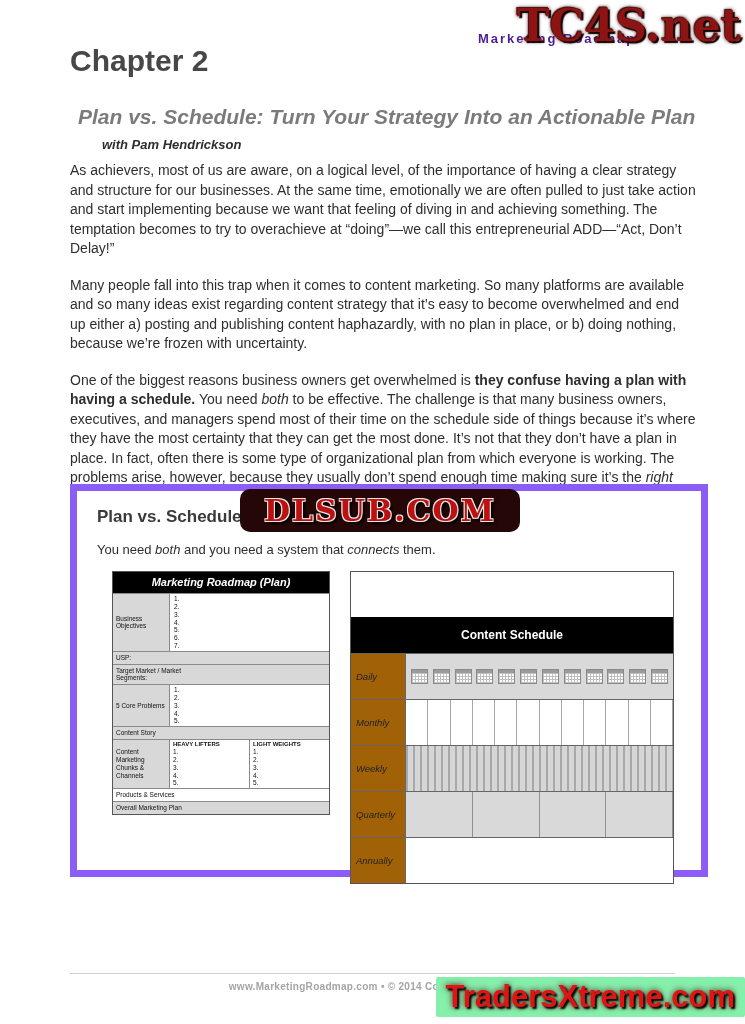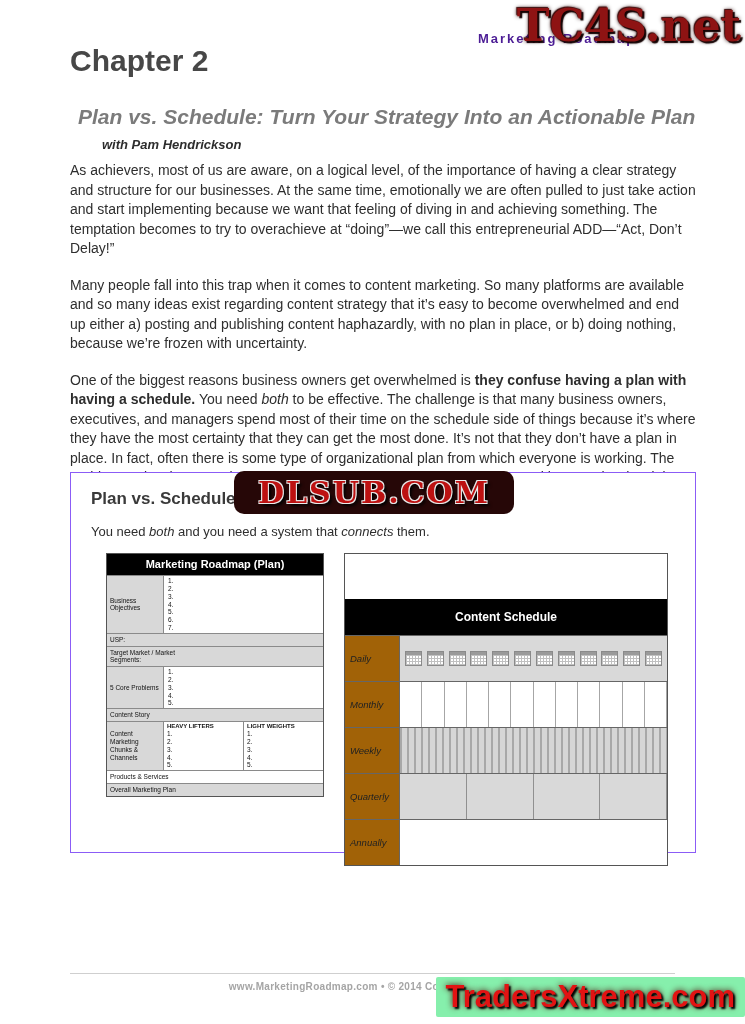--- a/index.html
+++ b/index.html
@@ -17,32 +17,32 @@
   .chapter{position:absolute;left:70px;top:44px;margin:0;font-size:30px;font-weight:bold;color:#474747;}
   .subtitle{position:absolute;left:70px;top:97px;margin:8px;font-size:21px;font-weight:bold;
             font-style:italic;color:#7b7b7b;width:632px;line-height:1.15;}
   .byline{position:absolute;left:70px;top:137px;font-size:13px;font-weight:bold;font-style:italic;color:#2d2d2d;margin-left:32px;}
 
   
   .paras{position:absolute;left:70px;top:161px;width:627px;}
   .paras p{margin:0 0 17px;font-size:14px;line-height:19.5px;color:#2e2e2e;}
 
   
-  .figure{position:absolute;left:70px;top:472px;width:624px;height:379px;border:1px solid #8b5cf6;background:#fff;}
+  .figure{position:absolute;left:70px;top:484px;width:624px;height:379px;border:7px solid #8b5cf6;background:#fff;}
   .fig-title{position:absolute;left:20px;top:16px;font-size:17px;font-weight:bold;color:#3a3a3a;z-index:1;}
   .wm-mid{position:absolute;left:163px;top:-2px;padding:4px 24px;background:#260707;border-radius:10px;
           font-family:"DejaVu Serif",serif;font-size:30px;font-weight:bold;letter-spacing:2px;color:#bd1111;
           z-index:3;white-space:nowrap;
           text-shadow:-1px -1px 0 #e9e9e9,1px -1px 0 #e9e9e9,-1px 1px 0 #e9e9e9,1px 1px 0 #e9e9e9,3px 3px 3px #000;}
   .fig-sub{position:absolute;left:20px;top:51px;font-size:13px;color:#2e2e2e;}
 
   
   .plan-table{position:absolute;left:35px;top:80px;width:216px;border:1px solid #555;
               font-size:6.5px;line-height:1.2;color:#111;background:#fff;}
-  .plan-header{background:#000;color:#fff;font-size:11px;font-weight:bold;text-align:center;padding:4px 0;}
+  .plan-header{background:#000;color:#fff;font-size:11px;font-weight:bold;text-align:center;padding:4px 0;font-style:italic;}
   .prow{display:flex;border-top:1px solid #8a8a8a;}
   .prow.shade{background:#d8d8d8;}
   .plabel{width:56px;padding:2px 3px;display:flex;align-items:center;box-sizing:border-box;}
   .plabel.shade{background:#d8d8d8;}
   .plabel.wide{width:74px;}
   .plist{flex:1;border-left:1px solid #8a8a8a;background:#fff;padding:1px 4px;}
   .pcol{flex:1;border-left:1px solid #8a8a8a;background:#fff;padding:1px 3px;}
   .pcolh{font-weight:bold;font-size:6px;}
 
   

